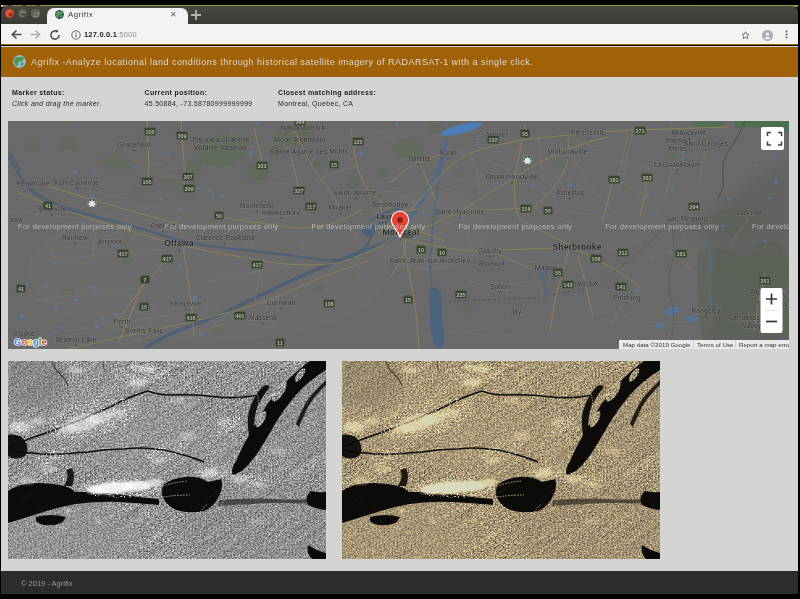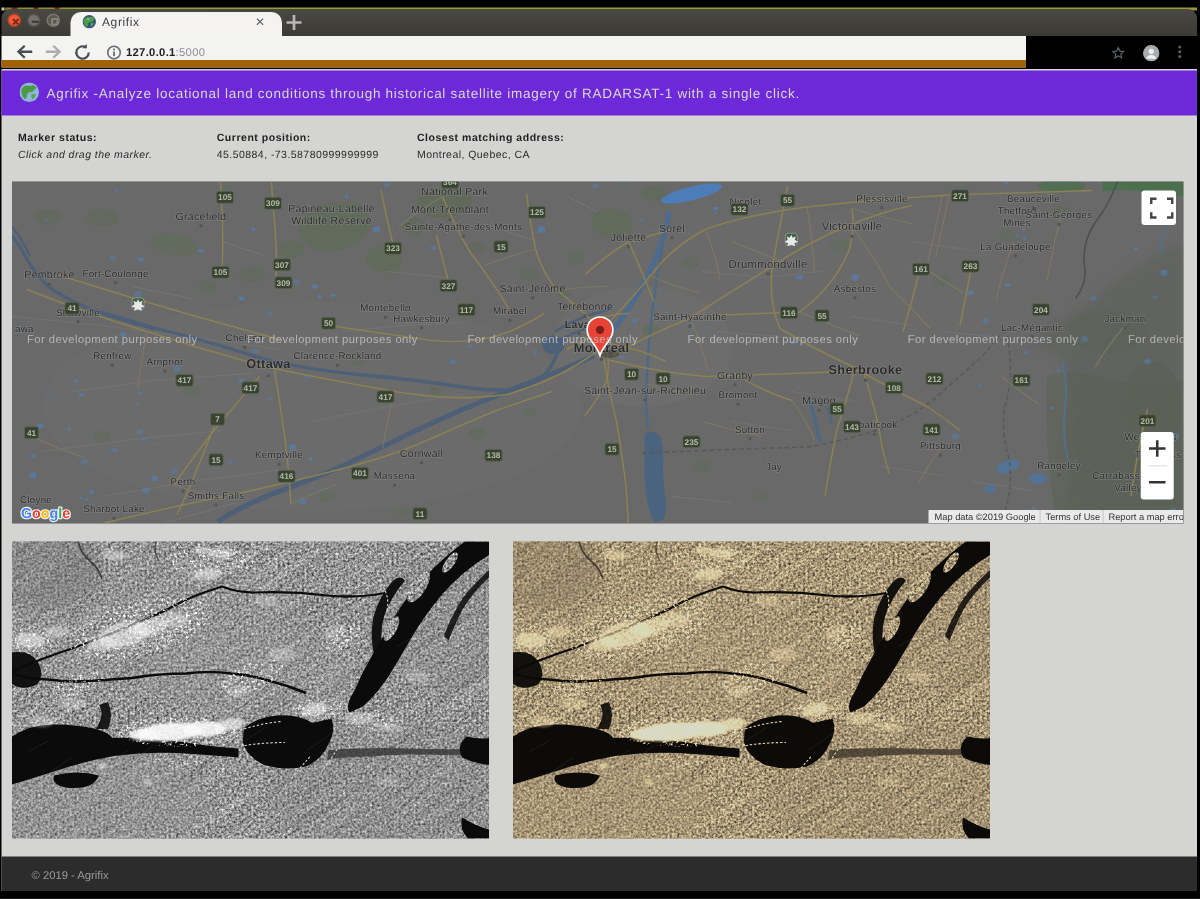--- a/index.html
+++ b/index.html
@@ -22,29 +22,29 @@
   .winbtn svg { position:absolute; top:0; left:0; }
 
   #tab { top:1.5px; left:45.5px; width:141px; height:16.5px; background:#f4f3f1;
     border-radius:7px 7px 0 0; }
   #favicon { top:4px; left:54px; width:9px; height:9px; }
   #tabtitle { top:3.5px; left:67px; font-size:8px; letter-spacing:0.4px; color:#3c4043; }
   #tabclose { top:4px; left:169px; font-size:8px; color:#5f6368; }
   #newtab { top:2.5px; left:189px; width:12px; height:12px; }
 
   
-  #toolbar { top:24px; left:1px; width:683px; height:21px; background:#f3f3f2;
-    border-bottom:5px solid #a16207; }
+  #toolbar { top:24px; left:1px; width:797px; height:21px; background:#f3f3f2;
+    border-bottom:1px solid #a16207; }
   .tbicon { position:absolute; }
   #urltext { top:6px; left:83px; font-size:7.5px; color:#222; letter-spacing:0.2px; }
   #urltext .port { color:#8a8e92; }
 
   
   #page { top:46px; left:1px; width:797px; height:548px; background:#d4d4d3; }
-  #hdr { top:1px; left:0; width:797px; height:30px; background:#6d28d9; }
+  #hdr { top:1px; left:0; width:797px; height:30px; background:#a16207; }
   #hdr-icon { top:8px; left:12px; width:13px; height:13px; }
   #hdr-text { top:10px; left:30px; font-size:9px; letter-spacing:0.48px; color:#d8d8d8; }
 
   .lbl { font-weight:bold; font-size:7px; letter-spacing:0.35px; color:#1e1e1e; position:absolute; }
   .val { font-size:7px; letter-spacing:0.3px; color:#2a2a2a; position:absolute; }
 
   #mapwrap { top:74.5px; left:7px; width:781px; height:228px; background:#676767; overflow:hidden; }
 
   #imgL { top:315px; left:7px; width:318px; height:198px; }
   #imgR { top:315px; left:341px; width:318px; height:198px; filter:sepia(0.95) saturate(1.0) brightness(0.85); }

